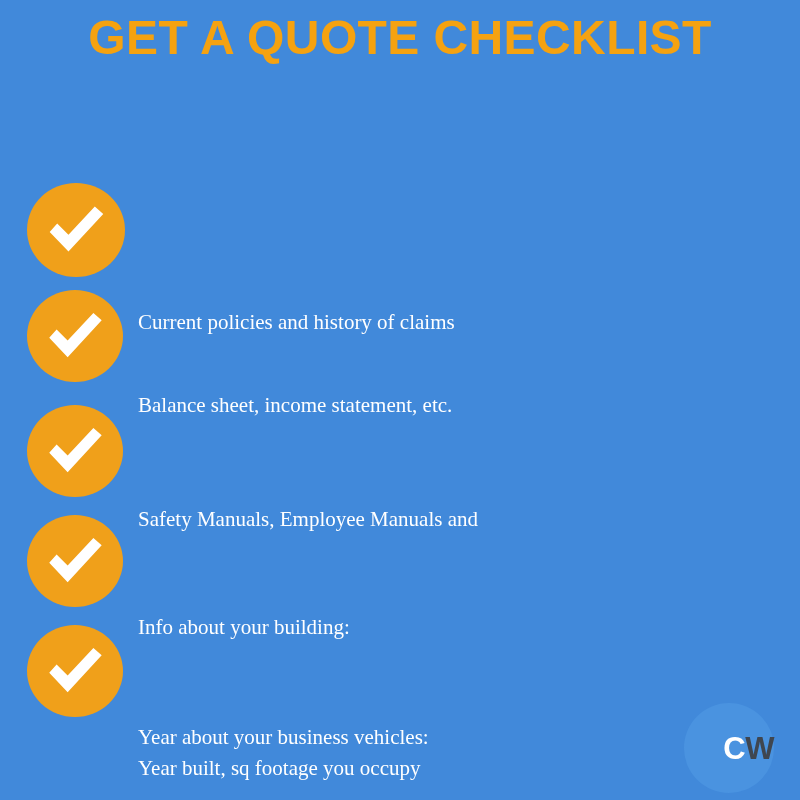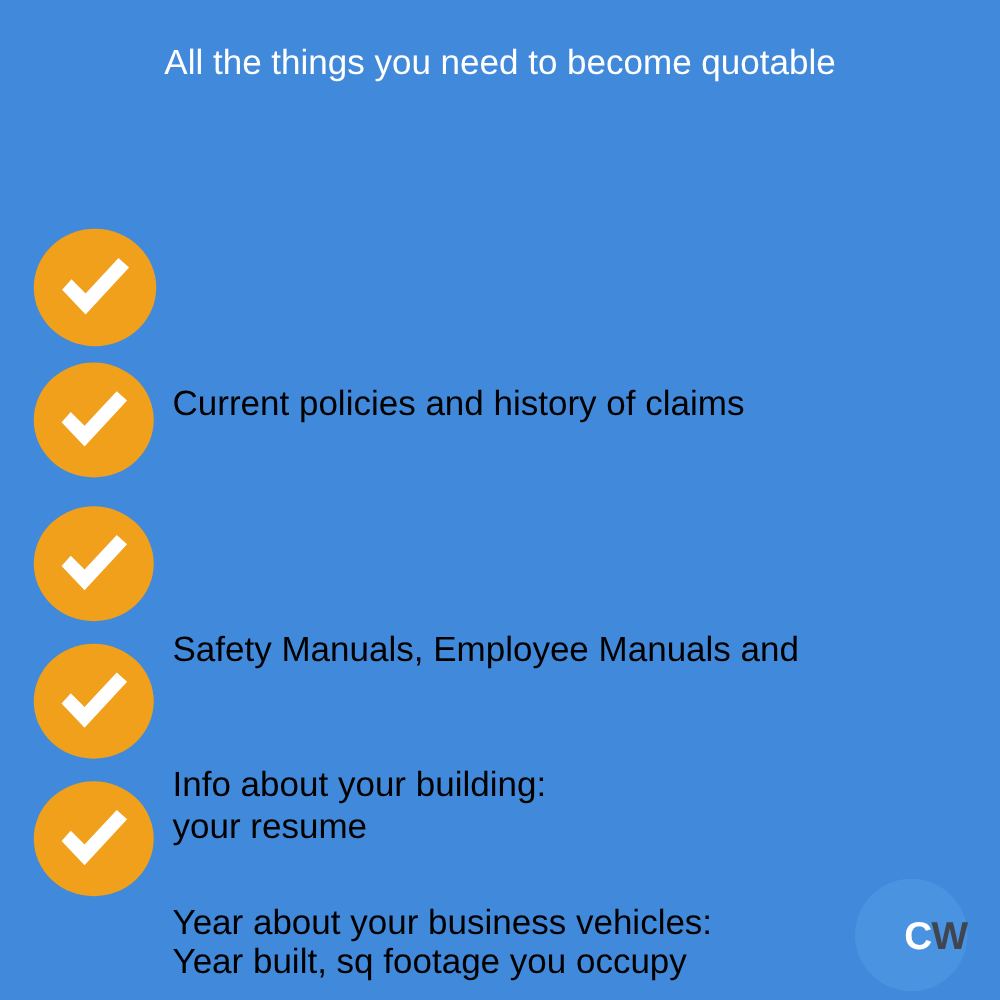--- a/index.html
+++ b/index.html
@@ -77,25 +77,25 @@
   }
   .check-mark svg {
     display: block;
     width: 100%;
     height: 100%;
   }
 
   .check-text {
     position: absolute;
     left: 138px;
-    color: #000000;
-    font-size: 28px;
+    color: #ffffff;
+    font-size: 21px;
     line-height: 47px;
     font-weight: 400;
-    font-family: Liberation Sans, sans-serif;
+    font-family: Liberation Serif, serif;
     white-space: pre;
   }
   .check-text .line {
     display: block;
     white-space: nowrap;
   }
 
   
   .row-0 .check-mark { top: 5px;   width: 98px; height: 94px; }
   .row-0 .check-text { top: 27px; }
@@ -134,21 +134,21 @@
   }
   .logo-c { color: #FFFFFF; }
   .logo-w { color: #3F4650; }
 </style>
 </head>
 <body>
 
 <div class="infographic">
 
   <div class="header">
-    <p class="subtitle">All the things you need to become quotable</p>
+    <h1 class="title">GET A QUOTE CHECKLIST</h1>
   </div>
 
   <div class="checklist">
 
     <div class="check-row row-0">
       <span class="check-mark">
         <svg viewBox="0 0 100 100" xmlns="http://www.w3.org/2000/svg" aria-hidden="true">
           <path d="M22 52 L30 43 L42 55 L70 25 L79 33 L42 73 Z" fill="#FFFFFF"></path>
         </svg>
       </span>
@@ -158,32 +158,32 @@
       </div>
     </div>
 
     <div class="check-row row-1">
       <span class="check-mark">
         <svg viewBox="0 0 100 100" xmlns="http://www.w3.org/2000/svg" aria-hidden="true">
           <path d="M22 52 L30 43 L42 55 L70 25 L79 33 L42 73 Z" fill="#FFFFFF"></path>
         </svg>
       </span>
       <div class="check-text">
+        <span class="line">Balance sheet, income statement, etc.</span>
       </div>
     </div>
 
     <div class="check-row row-2">
       <span class="check-mark">
         <svg viewBox="0 0 100 100" xmlns="http://www.w3.org/2000/svg" aria-hidden="true">
           <path d="M22 52 L30 43 L42 55 L70 25 L79 33 L42 73 Z" fill="#FFFFFF"></path>
         </svg>
       </span>
       <div class="check-text">
         <span class="line">Safety Manuals, Employee Manuals and</span>
-        <span class="line">your resume</span>
       </div>
     </div>
 
     <div class="check-row row-3">
       <span class="check-mark">
         <svg viewBox="0 0 100 100" xmlns="http://www.w3.org/2000/svg" aria-hidden="true">
           <path d="M22 52 L30 43 L42 55 L70 25 L79 33 L42 73 Z" fill="#FFFFFF"></path>
         </svg>
       </span>
       <div class="check-text">

